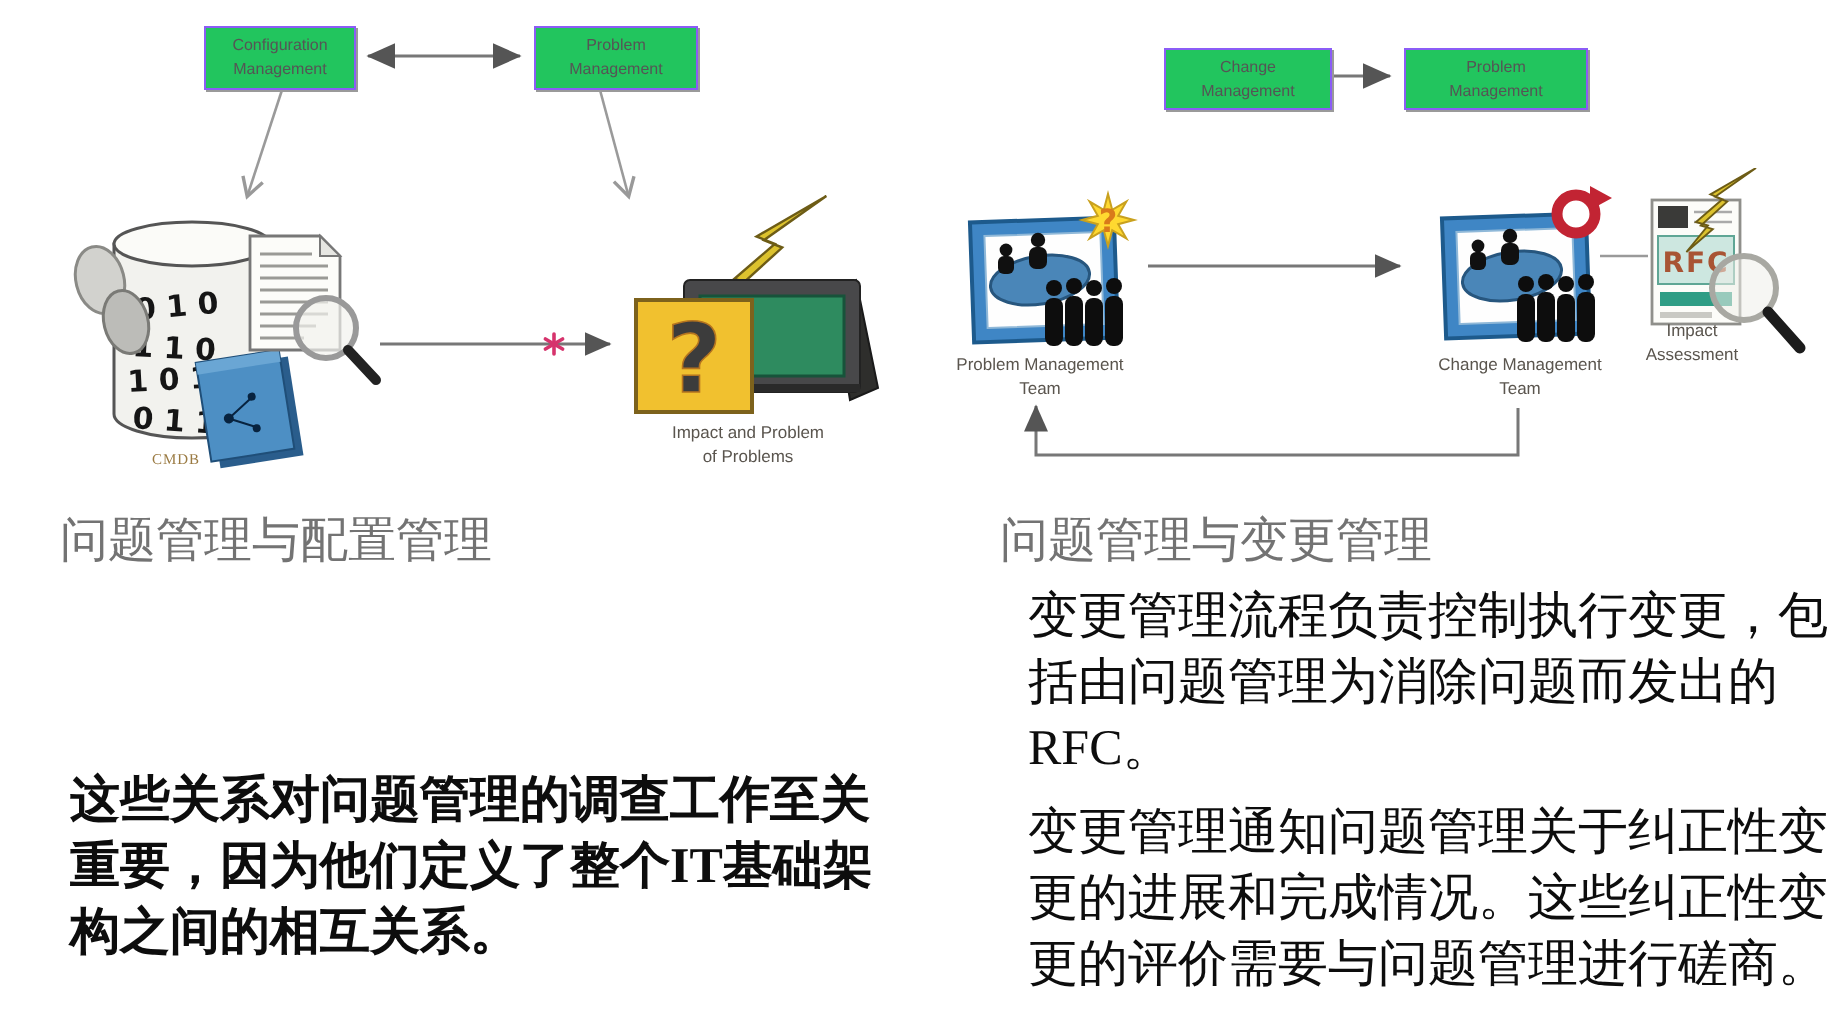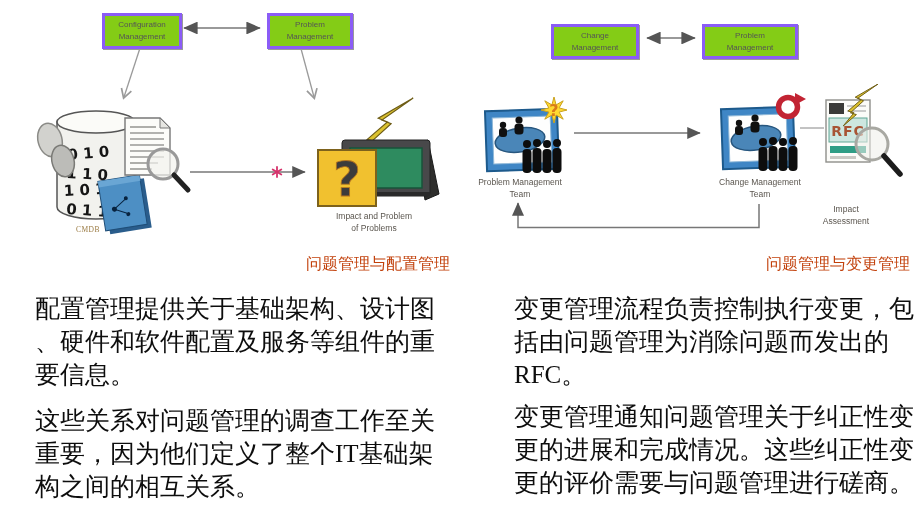--- a/index.html
+++ b/index.html
@@ -1,25 +1,25 @@
 <!DOCTYPE html>
 <html><head>
 <meta charset="utf-8">
 <style>
   html,body{margin:0;padding:0;background:#fff;}
   body{width:924px;height:513px;font-family:"Liberation Sans",sans-serif;}
   .slide{position:relative;width:924px;height:513px;background:#ffffff;overflow:hidden;}
   .arrows{position:absolute;left:0;top:0;z-index:1;}
   .icon{position:absolute;z-index:2;}
   .pbox{position:absolute;display:flex;align-items:center;justify-content:center;text-align:center;
-        background:#84cc16;border:3px solid #8b5cf6;box-shadow:1px 1px 0 #9a9a9a;
+        background:#22c55e;border:1px solid #8b5cf6;box-shadow:1px 1px 0 #9a9a9a;
         font-size:8px;line-height:1.45;color:#555;white-space:pre;z-index:3;}
   .ilabel{position:absolute;text-align:center;font-size:8.5px;line-height:1.4;color:#5a554e;white-space:pre;z-index:3;}
   .cmdb-label{position:absolute;text-align:center;font-size:7.5px;letter-spacing:.5px;color:#9a7a42;white-space:pre;z-index:3;font-family:Liberation Serif, serif;}
-  .caption{position:absolute;font-family:"Liberation Serif",serif;font-size:16px;color:#c2410c;text-align:right;z-index:3;}
+  .caption{position:absolute;font-family:"Liberation Serif",serif;font-size:24px;color:#737373;text-align:left;z-index:3;}
   .para{position:absolute;font-family:"Liberation Serif",serif;font-size:25px;line-height:33px;color:#0d0d0d;white-space:pre;z-index:3;}
   svg text{font-family:"DejaVu Sans",sans-serif;}
   .mono{font-family:"DejaVu Sans Mono",monospace;}
 </style>
 </head>
 <body>
 
 <div class="slide">
 
   <svg class="arrows" width="924" height="513" viewBox="0 0 924 513">
@@ -102,21 +102,21 @@
       <rect x="30" y="44" width="88" height="56" rx="3" fill="#48484a" stroke="#222"></rect>
       <rect x="38" y="52" width="72" height="40" fill="#2e8b5f" stroke="#17533a" stroke-width="1.5"></rect>
       <rect x="30" y="96" width="88" height="4" fill="#2a2a2a"></rect>
     </g>
     <rect x="6" y="54" width="58" height="56" fill="#f1c12f" stroke="#7d621c" stroke-width="2"></rect>
     <text x="35" y="100" text-anchor="middle" font-size="48" font-weight="bold" fill="#3c3c3c" stroke="#b5741f" stroke-width="0.8">?</text>
   </svg>
   <div class="ilabel" style="left:310px;top:211px;width:128px;">Impact and Problem
 of Problems</div>
 
-  <div class="pbox" style="left:551px;top:24px;width:82px;height:29px;">Change
+  <div class="pbox" style="left:582px;top:24px;width:82px;height:29px;">Change
 Management</div>
   <div class="pbox" style="left:702px;top:24px;width:90px;height:29px;">Problem
 Management</div>
 
   <svg class="icon" style="left:482px;top:94px;" width="100" height="90" viewBox="0 0 100 90">
     <g transform="rotate(-2 40 46)">
       <rect x="4" y="16" width="72" height="60" fill="#3f86c5" stroke="#1d5a8c" stroke-width="2"></rect>
       <rect x="11" y="23" width="58" height="46" fill="#fefefe" stroke="#8fb8d8" stroke-width="1"></rect>
     </g>
     <ellipse cx="38" cy="46" rx="25" ry="12" fill="#4a86b8" stroke="#27567e" stroke-width="1.5" transform="rotate(-9 38 46)"></ellipse>
@@ -180,30 +180,27 @@
     <line x1="31" y1="22" x2="50" y2="22" stroke="#aaa" stroke-width="1.2"></line>
     <line x1="31" y1="27" x2="50" y2="27" stroke="#aaa" stroke-width="1.2"></line>
     <rect x="13" y="34" width="38" height="24" fill="#cde7e0" stroke="#5fa695" stroke-width="1"></rect>
     <text x="32" y="52" text-anchor="middle" font-size="14" font-weight="bold" fill="#a85434" letter-spacing="1">RFC</text>
     <rect x="14" y="62" width="36" height="7" fill="#2f9d85"></rect>
     <rect x="14" y="72" width="26" height="3" fill="#c9c9c4"></rect>
     <path d="M60,0 L26,24 L36,28 L14,48 L24,51 L2,70 L20,48 L10,45 L32,26 L22,22 Z" transform="translate(26,0) scale(0.6)" fill="#dcc22e" stroke="#6d5c16" stroke-width="1.6"></path>
     <circle cx="56" cy="60" r="16" fill="#efefea" fill-opacity="0.55" stroke="#a8a8a2" stroke-width="3"></circle>
     <line x1="68" y1="72" x2="84" y2="90" stroke="#1c1c1c" stroke-width="5.5" stroke-linecap="round"></line>
   </svg>
-  <div class="ilabel" style="left:800px;top:160px;width:92px;margin-top:44px;">Impact
+  <div class="ilabel" style="left:800px;top:160px;width:92px;">Impact
 Assessment</div>
 
   <div class="caption" style="left:30px;top:254px;width:420px;">问题管理与配置管理</div>
   <div class="caption" style="left:500px;top:254px;width:410px;">问题管理与变更管理</div>
 
-  <div class="para" style="left:35px;top:292px;">配置管理提供关于基础架构、设计图
-、硬件和软件配置及服务等组件的重
-要信息。</div>
-  <div class="para" style="left:35px;top:404px;">这些关系对问题管理的调查工作至关
+  <div class="para" style="left:35px;top:384px;font-weight:bold;">这些关系对问题管理的调查工作至关
 重要，因为他们定义了整个IT基础架
 构之间的相互关系。</div>
 
   <div class="para" style="left:514px;top:400px;">变更管理通知问题管理关于纠正性变
 更的进展和完成情况。这些纠正性变
 更的评价需要与问题管理进行磋商。</div>
   <div class="para" style="left:514px;top:292px;">变更管理流程负责控制执行变更，包
 括由问题管理为消除问题而发出的
 RFC。</div>
 

